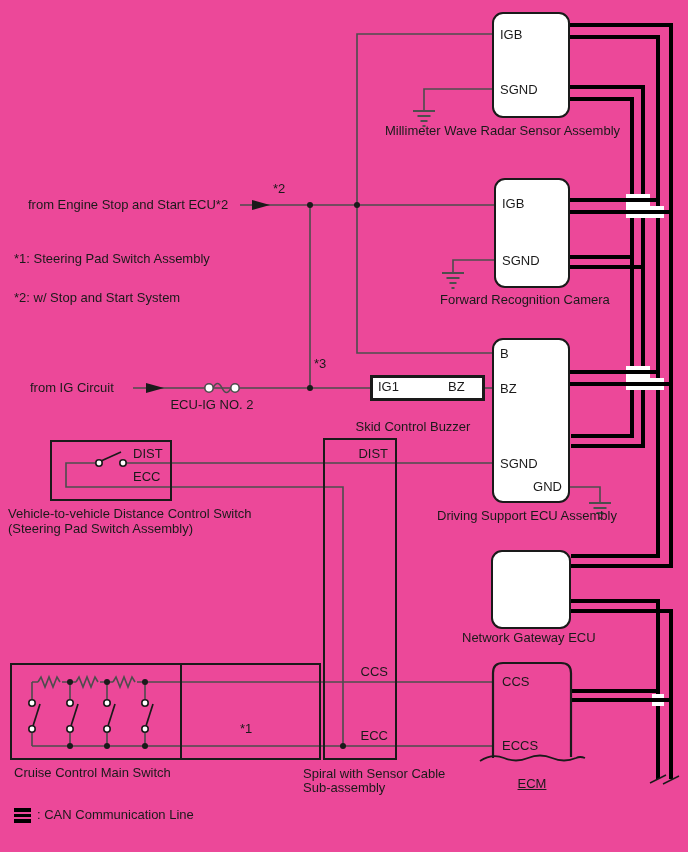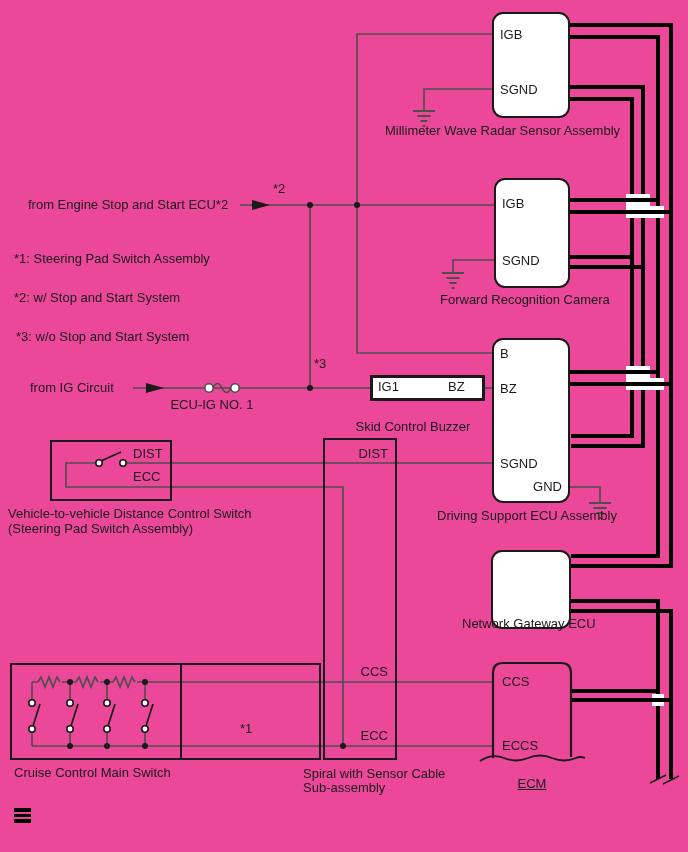--- a/index.html
+++ b/index.html
@@ -185,37 +185,37 @@
   <div class="lbl" style="left:133px;top:446px;">DIST</div>
   <div class="lbl" style="left:133px;top:469px;">ECC</div>
   <div class="lbl rt" style="left:330px;top:446px;width:58px;">DIST</div>
   <div class="lbl rt" style="left:330px;top:664px;width:58px;">CCS</div>
   <div class="lbl rt" style="left:330px;top:728px;width:58px;">ECC</div>
 
   <div class="lbl" style="left:385px;top:123px;">Millimeter Wave Radar Sensor Assembly</div>
   <div class="lbl" style="left:440px;top:292px;">Forward Recognition Camera</div>
   <div class="lbl ctr" style="left:352px;top:419px;width:122px;">Skid Control Buzzer</div>
   <div class="lbl" style="left:437px;top:508px;">Driving Support ECU Assembly</div>
-  <div class="lbl" style="left:462px;top:616px;">Network Gateway ECU</div>
+  <div class="lbl" style="left:462px;top:630px;">Network Gateway ECU</div>
   <div class="lbl ctr" style="left:493px;top:776px;width:78px;text-decoration:underline;">ECM</div>
   <div class="lbl" style="left:8px;top:506px;">Vehicle-to-vehicle Distance Control Switch</div>
   <div class="lbl" style="left:8px;top:521px;">(Steering Pad Switch Assembly)</div>
   <div class="lbl" style="left:14px;top:765px;">Cruise Control Main Switch</div>
   <div class="lbl" style="left:303px;top:766px;">Spiral with Sensor Cable</div>
   <div class="lbl" style="left:303px;top:780px;">Sub-assembly</div>
 
   <div class="lbl" style="left:28px;top:197px;">from Engine Stop and Start ECU*2</div>
   <div class="lbl" style="left:30px;top:380px;">from IG Circuit</div>
-  <div class="lbl ctr" style="left:162px;top:397px;width:100px;">ECU-IG NO. 1</div>
+  <div class="lbl ctr" style="left:162px;top:397px;width:100px;">ECU-IG NO. 2</div>
   <div class="lbl" style="left:14px;top:251px;">*1: Steering Pad Switch Assembly</div>
   <div class="lbl" style="left:14px;top:290px;text-align:center;">*2: w/ Stop and Start System</div>
-  <div class="lbl" style="left:16px;top:329px;">*3: w/o Stop and Start System</div>
   <div class="lbl" style="left:273px;top:181px;">*2</div>
   <div class="lbl" style="left:314px;top:356px;">*3</div>
   <div class="lbl" style="left:240px;top:721px;">*1</div>
 
   <div class="legend-bars">
     <div></div>
       <div></div>
       <div></div>
   </div>
+  <div class="lbl" style="left:37px;top:807px;">: CAN Communication Line</div>
 
 </div>
 
 </body></html>

